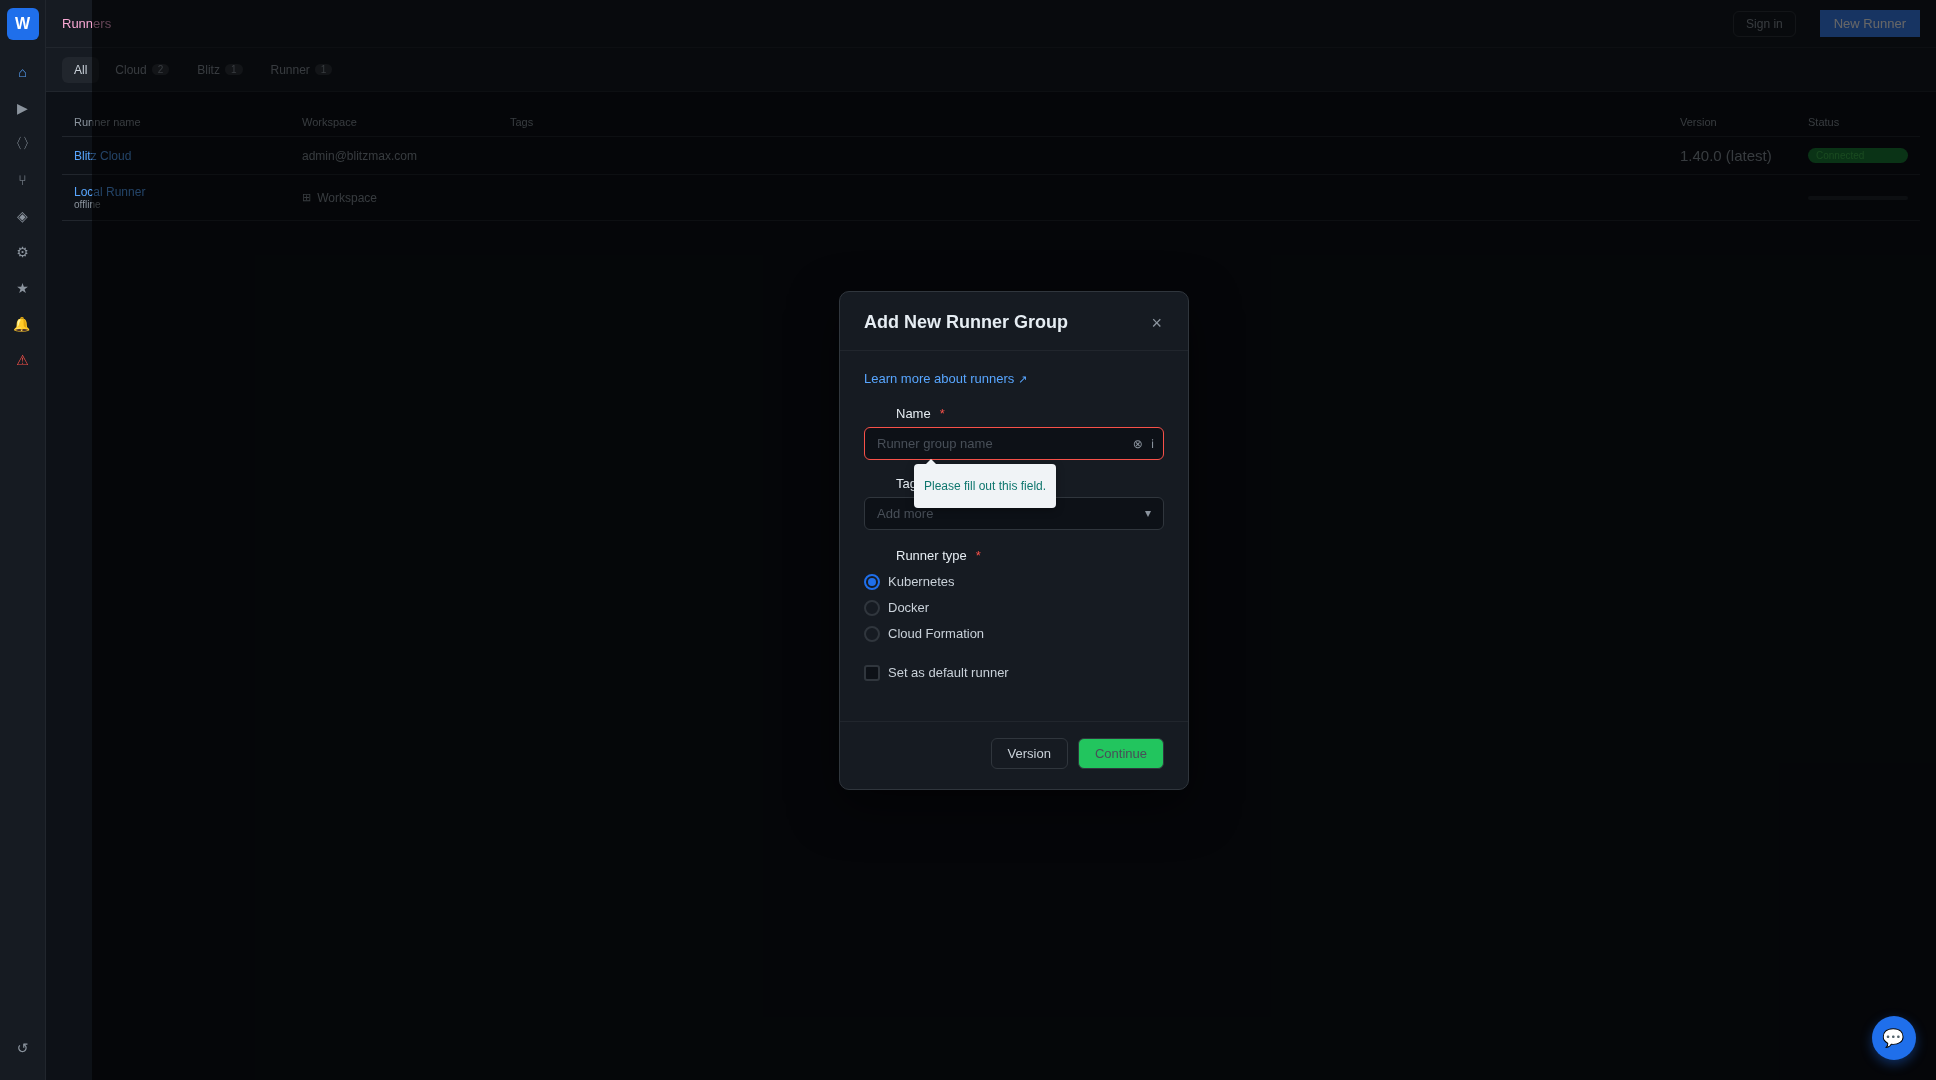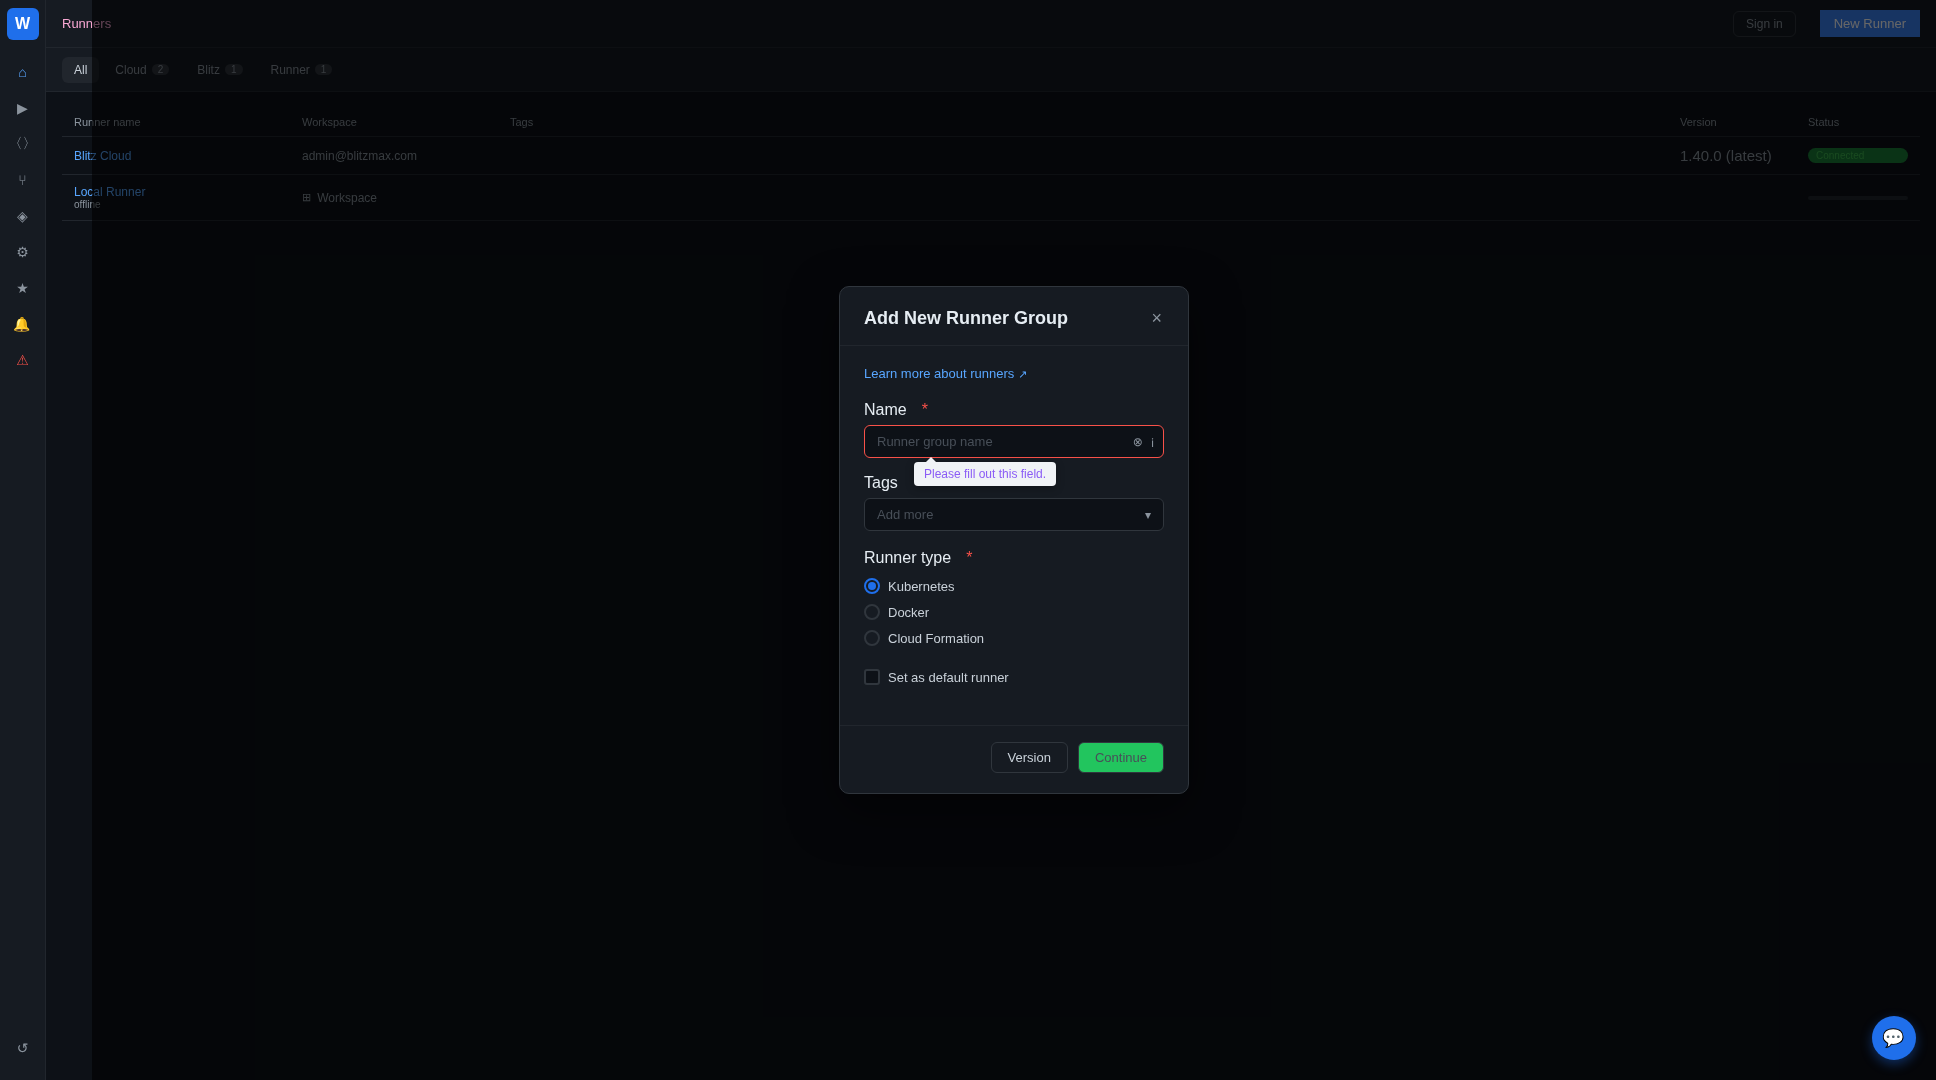--- a/index.html
+++ b/index.html
@@ -225,26 +225,27 @@
       align-items: flex-end;
       gap: 4px;
       margin-bottom: 20px;
     }
     .external-icon {
       font-size: 11px;
     }
 
     .field-label {
       color: #e6edf3;
-      font-size: 16px;
+      font-size: 13px;
       font-weight: 500;
       margin-bottom: 6px;
       display: flex;
       align-items: center;
-      gap: 15px;
+      gap: 9px;
+      margin-left: 32px;
     }
     .required-star {
       color: #f85149;
     }
 
     .name-input-wrapper {
       position: relative;
       margin-bottom: 4px;
     }
     .name-input {
@@ -274,23 +275,23 @@
       cursor: pointer;
       background: none;
       border: none;
       padding: 2px;
     }
 
     
     .tooltip {
       position: absolute;
       background: #f0f3f6;
-      color: #8b5cf6;
+      color: #0f766e;
       font-size: 12px;
-      padding: 5px 10px;
+      padding: 15px 10px;
       border-radius: 4px;
       white-space: nowrap;
       top: 100%;
       left: 50px;
       margin-top: 4px;
       z-index: 10;
       box-shadow: 0 2px 8px rgba(0,0,0,0.3);
     }
     .tooltip::before {
       content: '';

